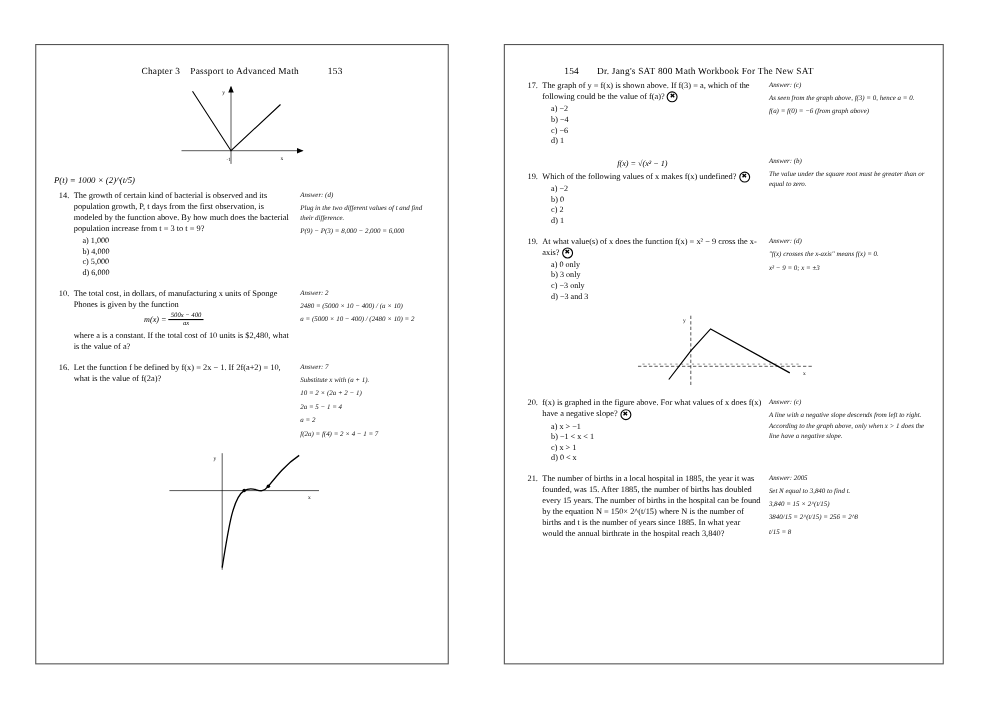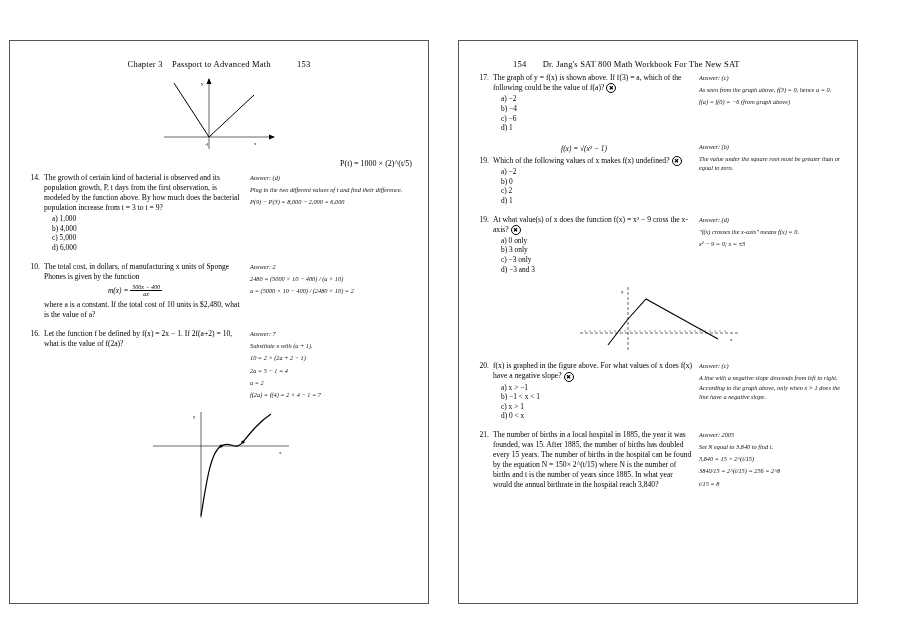--- a/index.html
+++ b/index.html
@@ -7,39 +7,39 @@
     width:910px;height:644px;background:#ffffff;
     font-family:"Liberation Serif", serif;
     color:#000;overflow:hidden;
   }
   .spread{position:relative;width:910px;height:644px;}
   .page{
     position:absolute;top:40px;height:564px;
     border:1px solid #555;background:#fff;box-sizing:border-box;
     padding:18px 16px 10px 16px;
   }
-  .page.left{left:9px;width:420px;}
+  .page.left{left:32px;width:376px;}
   .page.right{left:458px;width:400px;}
 
   .hdr{font-size:8.5px;text-align:center;letter-spacing:.2px;margin-bottom:4px;}
   .hdr .pg{margin-left:24px;}
   .hdr.rt{text-align:left;padding-left:38px;}
   .hdr.rt .pg{margin-left:0;margin-right:14px;}
 
   .qcol{display:flex;gap:6px;}
   .qbody{flex:0 0 218px;}
   .qans{flex:1;font-style:italic;font-size:6.3px;line-height:1.45;color:#111;}
   .qans .atitle{font-style:italic;}
 
   .qnum{display:flex;gap:4px;font-size:7.6px;line-height:1.32;justify-content:flex-end;}
   .qnum .n{width:14px;flex:0 0 14px;text-align:right;}
   .qnum .t{flex:1;}
   .choices{margin:1px 0 0 26px;font-size:7.4px;line-height:1.3;}
   .choices div{white-space:nowrap;}
-  .mathline{text-align:right;font-size:8px;margin:4px 0 5px 0;}
+  .mathline{text-align:left;font-style:italic;font-size:8px;margin:4px 0 5px 0;}
   .secthead{font-style:italic;font-weight:bold;font-size:9.5px;margin:10px 0 4px 2px;}
   .frac{display:inline-block;text-align:center;vertical-align:middle;font-size:6px;line-height:1.05;}
   .frac .num{border-bottom:1px solid #000;padding:0 2px;display:block;}
   .frac .den{display:block;padding:0 2px;}
   .blk{margin-bottom:9px;}
   .fig{display:block;margin:6px auto;}
   .smallnote{font-size:6.3px;font-style:italic;line-height:1.45;margin-top:3px;}
   .circ{display:inline-block;width:8px;height:8px;border:1px solid #000;border-radius:50%;
         font-size:6px;line-height:8px;text-align:center;vertical-align:middle;margin-left:2px;font-style:normal;}
   .midmath{font-style:italic;font-size:7.4px;text-align:center;margin:2px 0 3px 0;}

